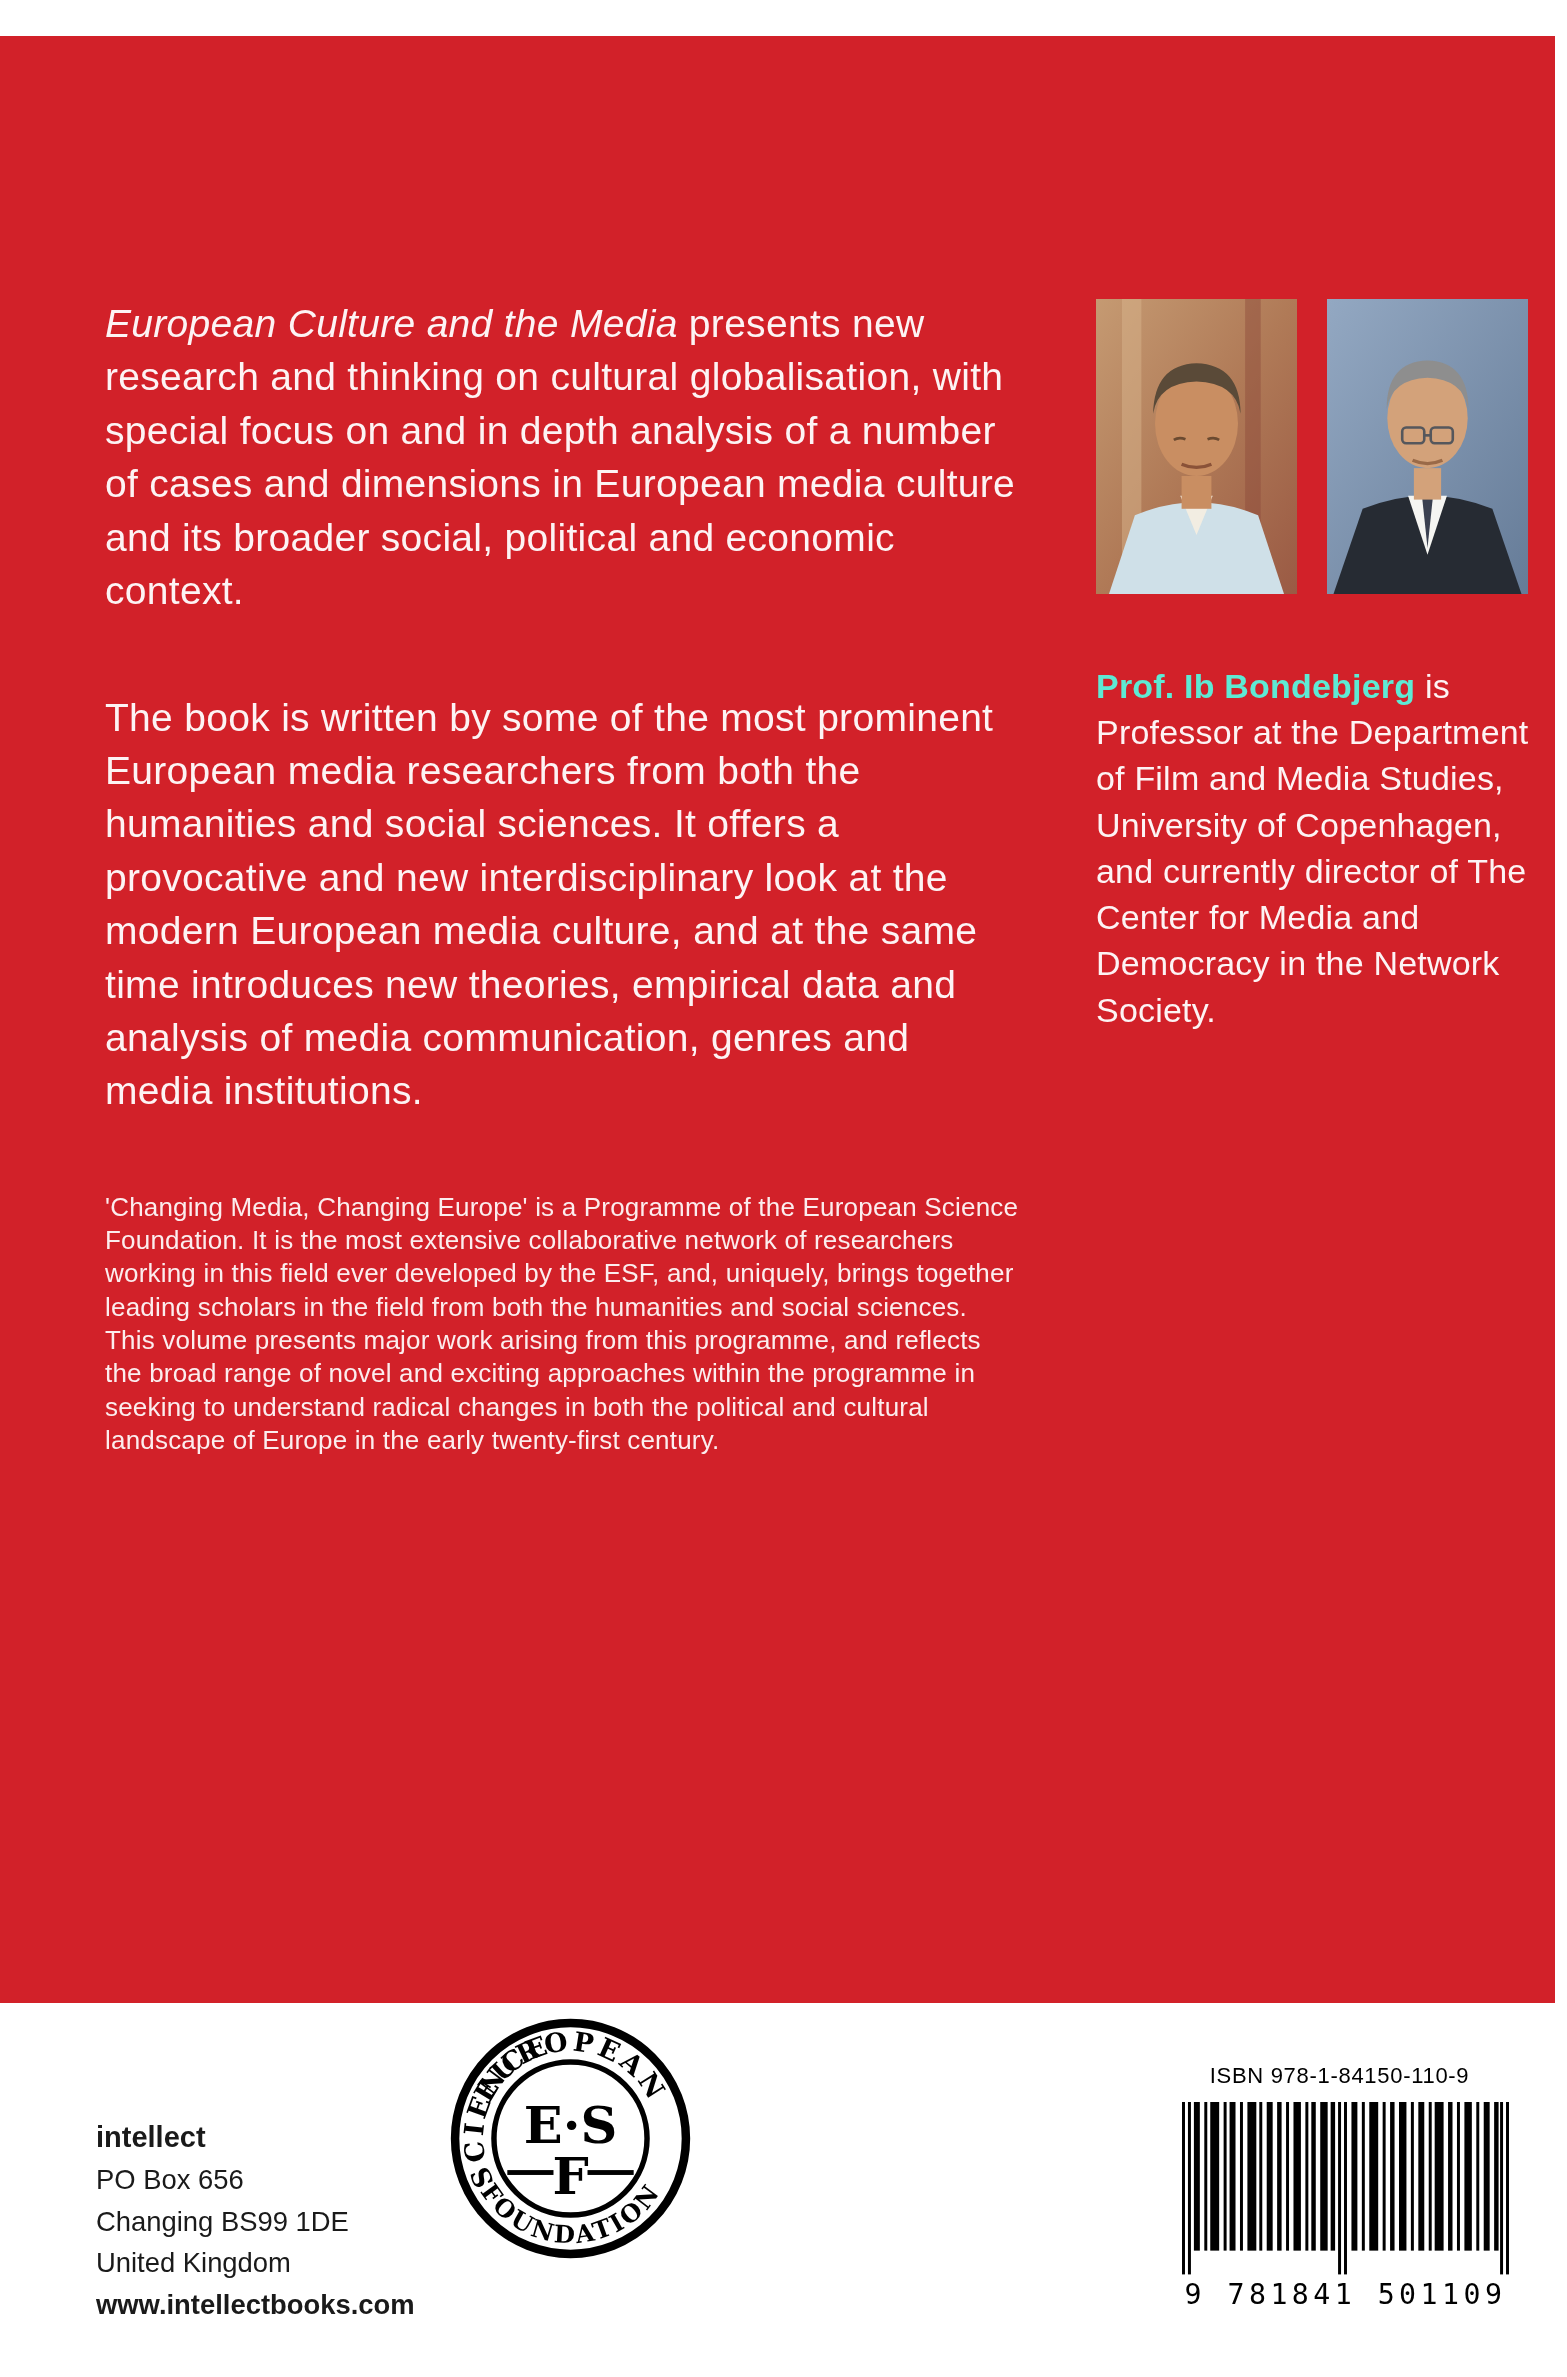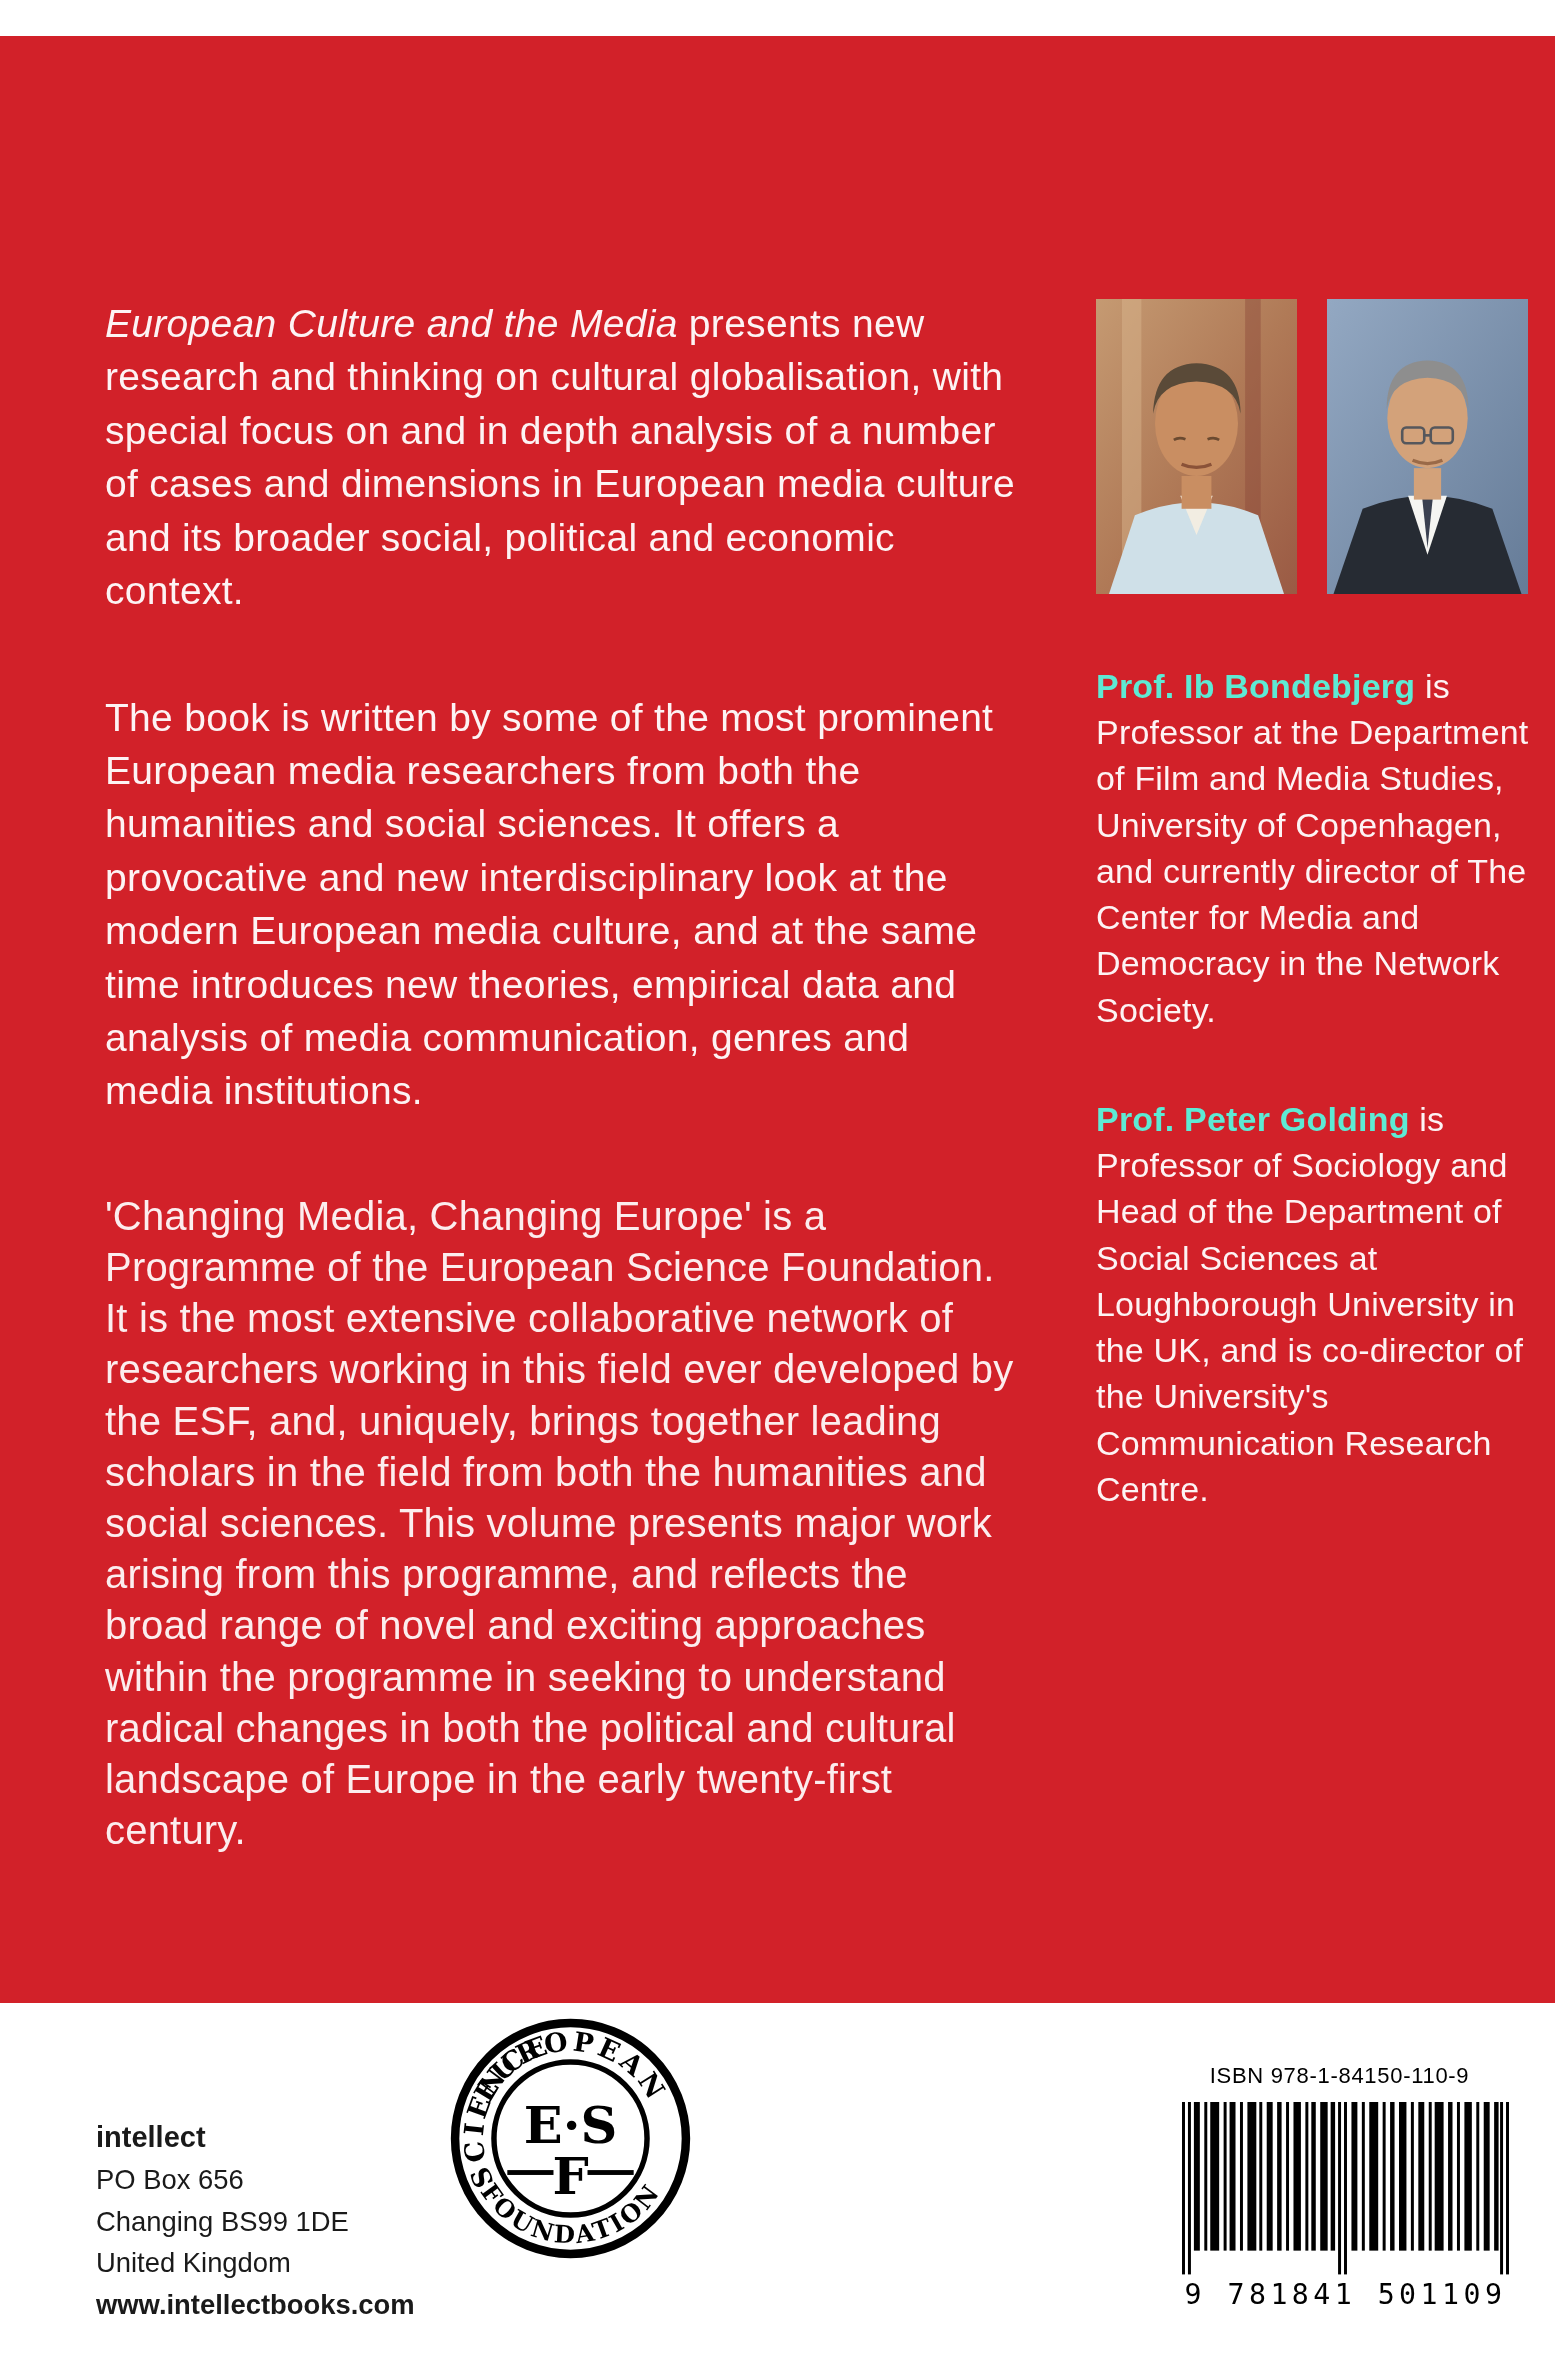--- a/index.html
+++ b/index.html
@@ -5,21 +5,21 @@
 <style>
   html,body{margin:0;padding:0;background:#ffffff;}
   body{font-family:"Liberation Sans",sans-serif;}
   .cover{position:relative;width:1555px;height:2377px;background:#ffffff;overflow:hidden;margin-top:36px;}
 
   .red-section{position:absolute;left:0;top:0;width:1568px;height:1967px;background:#d22129;}
 
   
   .blurb{position:absolute;left:105px;top:261px;width:915px;color:rgba(255,255,255,0.95);}
   .p-large{font-size:39px;line-height:1.37;margin:0 0 73px 0;font-weight:400;letter-spacing:0.3px;}
-  .p-small{font-size:40px;line-height:1.28;margin:0;font-weight:400;letter-spacing:0.2px;color:rgba(255,255,255,0.92);}
+  .p-small{font-size:26px;line-height:1.28;margin:0;font-weight:400;letter-spacing:0.2px;color:rgba(255,255,255,0.92);}
   .italic{font-style:italic;}
 
   
   .right-col{position:absolute;left:1096px;top:263px;width:457px;color:rgba(255,255,255,0.95);}
   .photos{display:flex;gap:30px;margin-bottom:69px;}
   .photo{width:201px;height:295px;overflow:hidden;background:#999;}
   .photo svg{display:block;width:100%;height:100%;}
   .author-bio{font-size:34px;line-height:1.36;margin:0 0 63px 0;letter-spacing:0.2px;}
   .author-name{font-weight:bold;color:#5eead4;}
 
@@ -93,21 +93,20 @@
             <rect x="116" y="196" width="34" height="24" rx="6" fill="none" stroke="#55575c" stroke-width="4"></rect>
             <rect x="160" y="196" width="34" height="24" rx="6" fill="none" stroke="#55575c" stroke-width="4"></rect>
             <path d="M150 208 L160 208" stroke="#55575c" stroke-width="4"></path>
             <path d="M132 246 Q155 256 178 246" stroke="#9a6a48" stroke-width="5" fill="none"></path>
           </svg>
         </div>
       </div>
 
       <p class="author-bio"><span class="author-name">Prof. Ib Bondebjerg</span><span> is Professor at the Department of Film and Media Studies, University of Copenhagen, and currently director of The Center for Media and Democracy in the Network Society.</span></p>
 
-      <p class="author-bio"><span class="author-name">Prof. Peter Golding</span><span> is Professor of Sociology and Head of the Department of Social Sciences at Loughborough University in the UK, and is co-director of the University's Communication Research Centre.</span></p>
     </div>
 
   </div>
 
   <div class="bottom-band">
 
     <div class="publisher">
       <div class="publisher-name">intellect</div>
       <div>PO Box 656</div>
       <div>Changing BS99 1DE</div>

